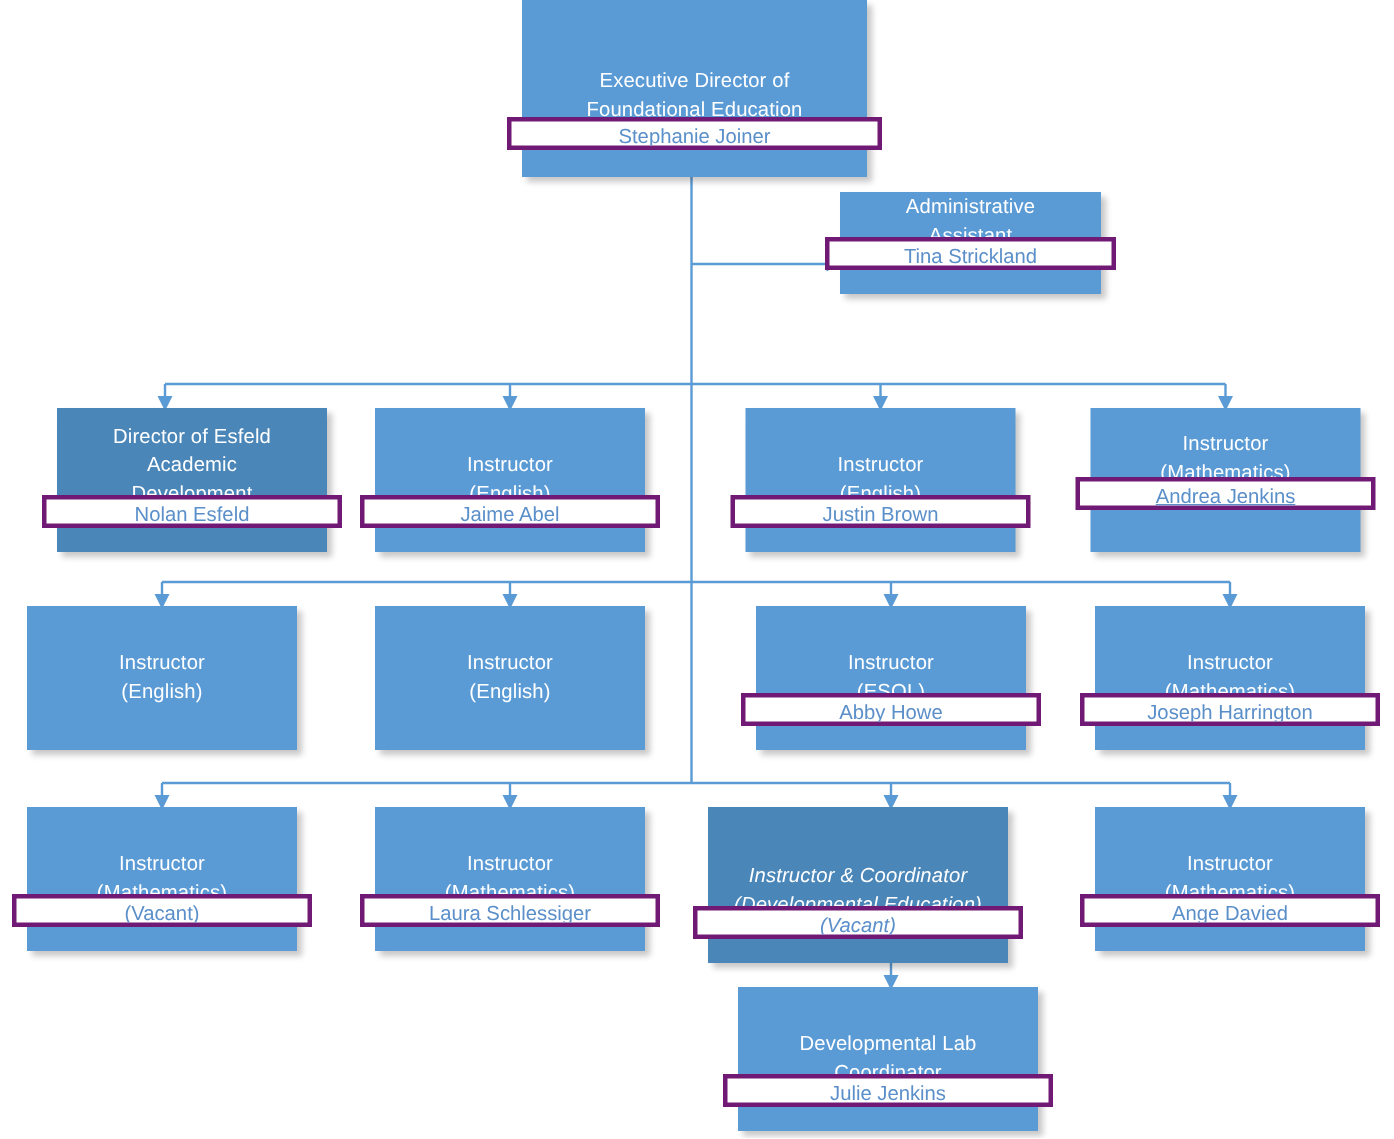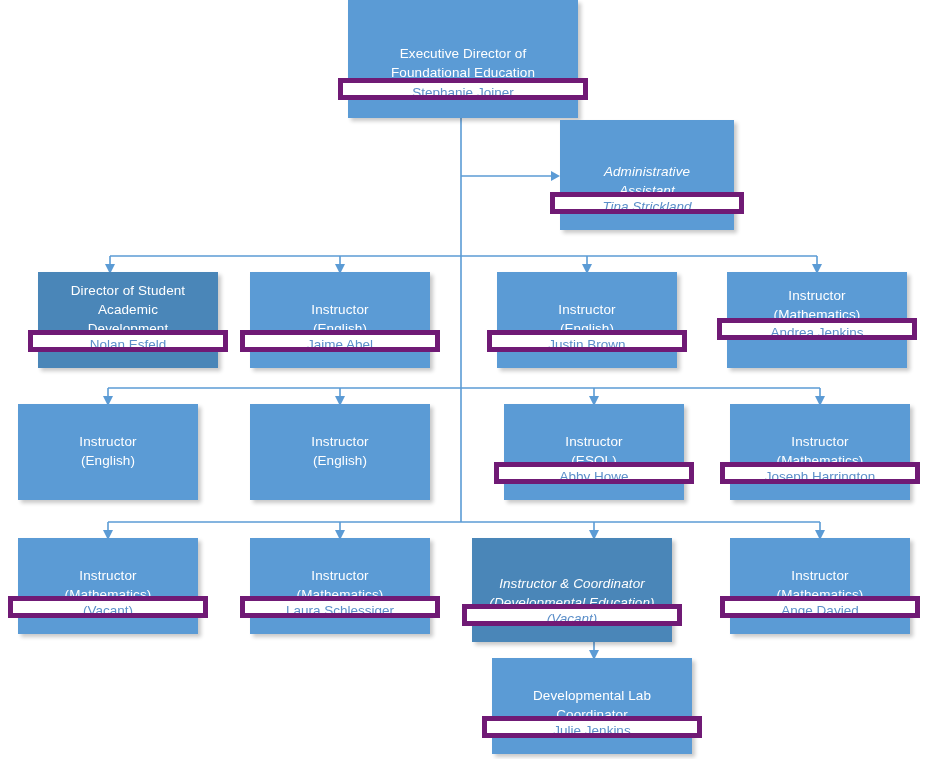--- a/index.html
+++ b/index.html
@@ -56,21 +56,21 @@
   }
 
   
   .ribbon {
     position: absolute;
     left: -10px;
     right: -10px;
     bottom: 16px;
     height: 22px;
     background: #ffffff;
-    border: 5px solid #701a75;
+    border: 3px solid #701a75;
     box-sizing: border-box;
     text-align: center;
     color: #5b8fc9;
     font-size: 13.5px;
     line-height: 20px;
     white-space: nowrap;
     overflow: hidden;
     z-index: 3;
   }
   
@@ -165,27 +165,27 @@
       <path d="M589,650 L599,650 L594,660 Z"></path>
     </g>
   </svg>
 
   <div class="node root" style="left:348px; top:0px; width:230px; height:118px;">
     <div class="node-title">Executive Director of
 Foundational Education</div>
     <div class="ribbon">Stephanie Joiner</div>
   </div>
 
-  <div class="node" style="left:560px; top:120px; width:174px; height:110px;font-style:italic;">
+  <div class="node" style="left:560px; top:128px; width:174px; height:68px;">
     <div class="node-title">Administrative Assistant</div>
     <div class="ribbon">Tina Strickland</div>
   </div>
 
   <div class="node dark" style="left:38px; top:272px; width:180px; height:96px;">
-    <div class="node-title">Director of Student
+    <div class="node-title">Director of Esfeld
 Academic
 Development</div>
     <div class="ribbon">Nolan Esfeld</div>
   </div>
 
   <div class="node" style="left:250px; top:272px; width:180px; height:96px;">
     <div class="node-title">Instructor
 (English)</div>
     <div class="ribbon">Jaime Abel</div>
   </div>

